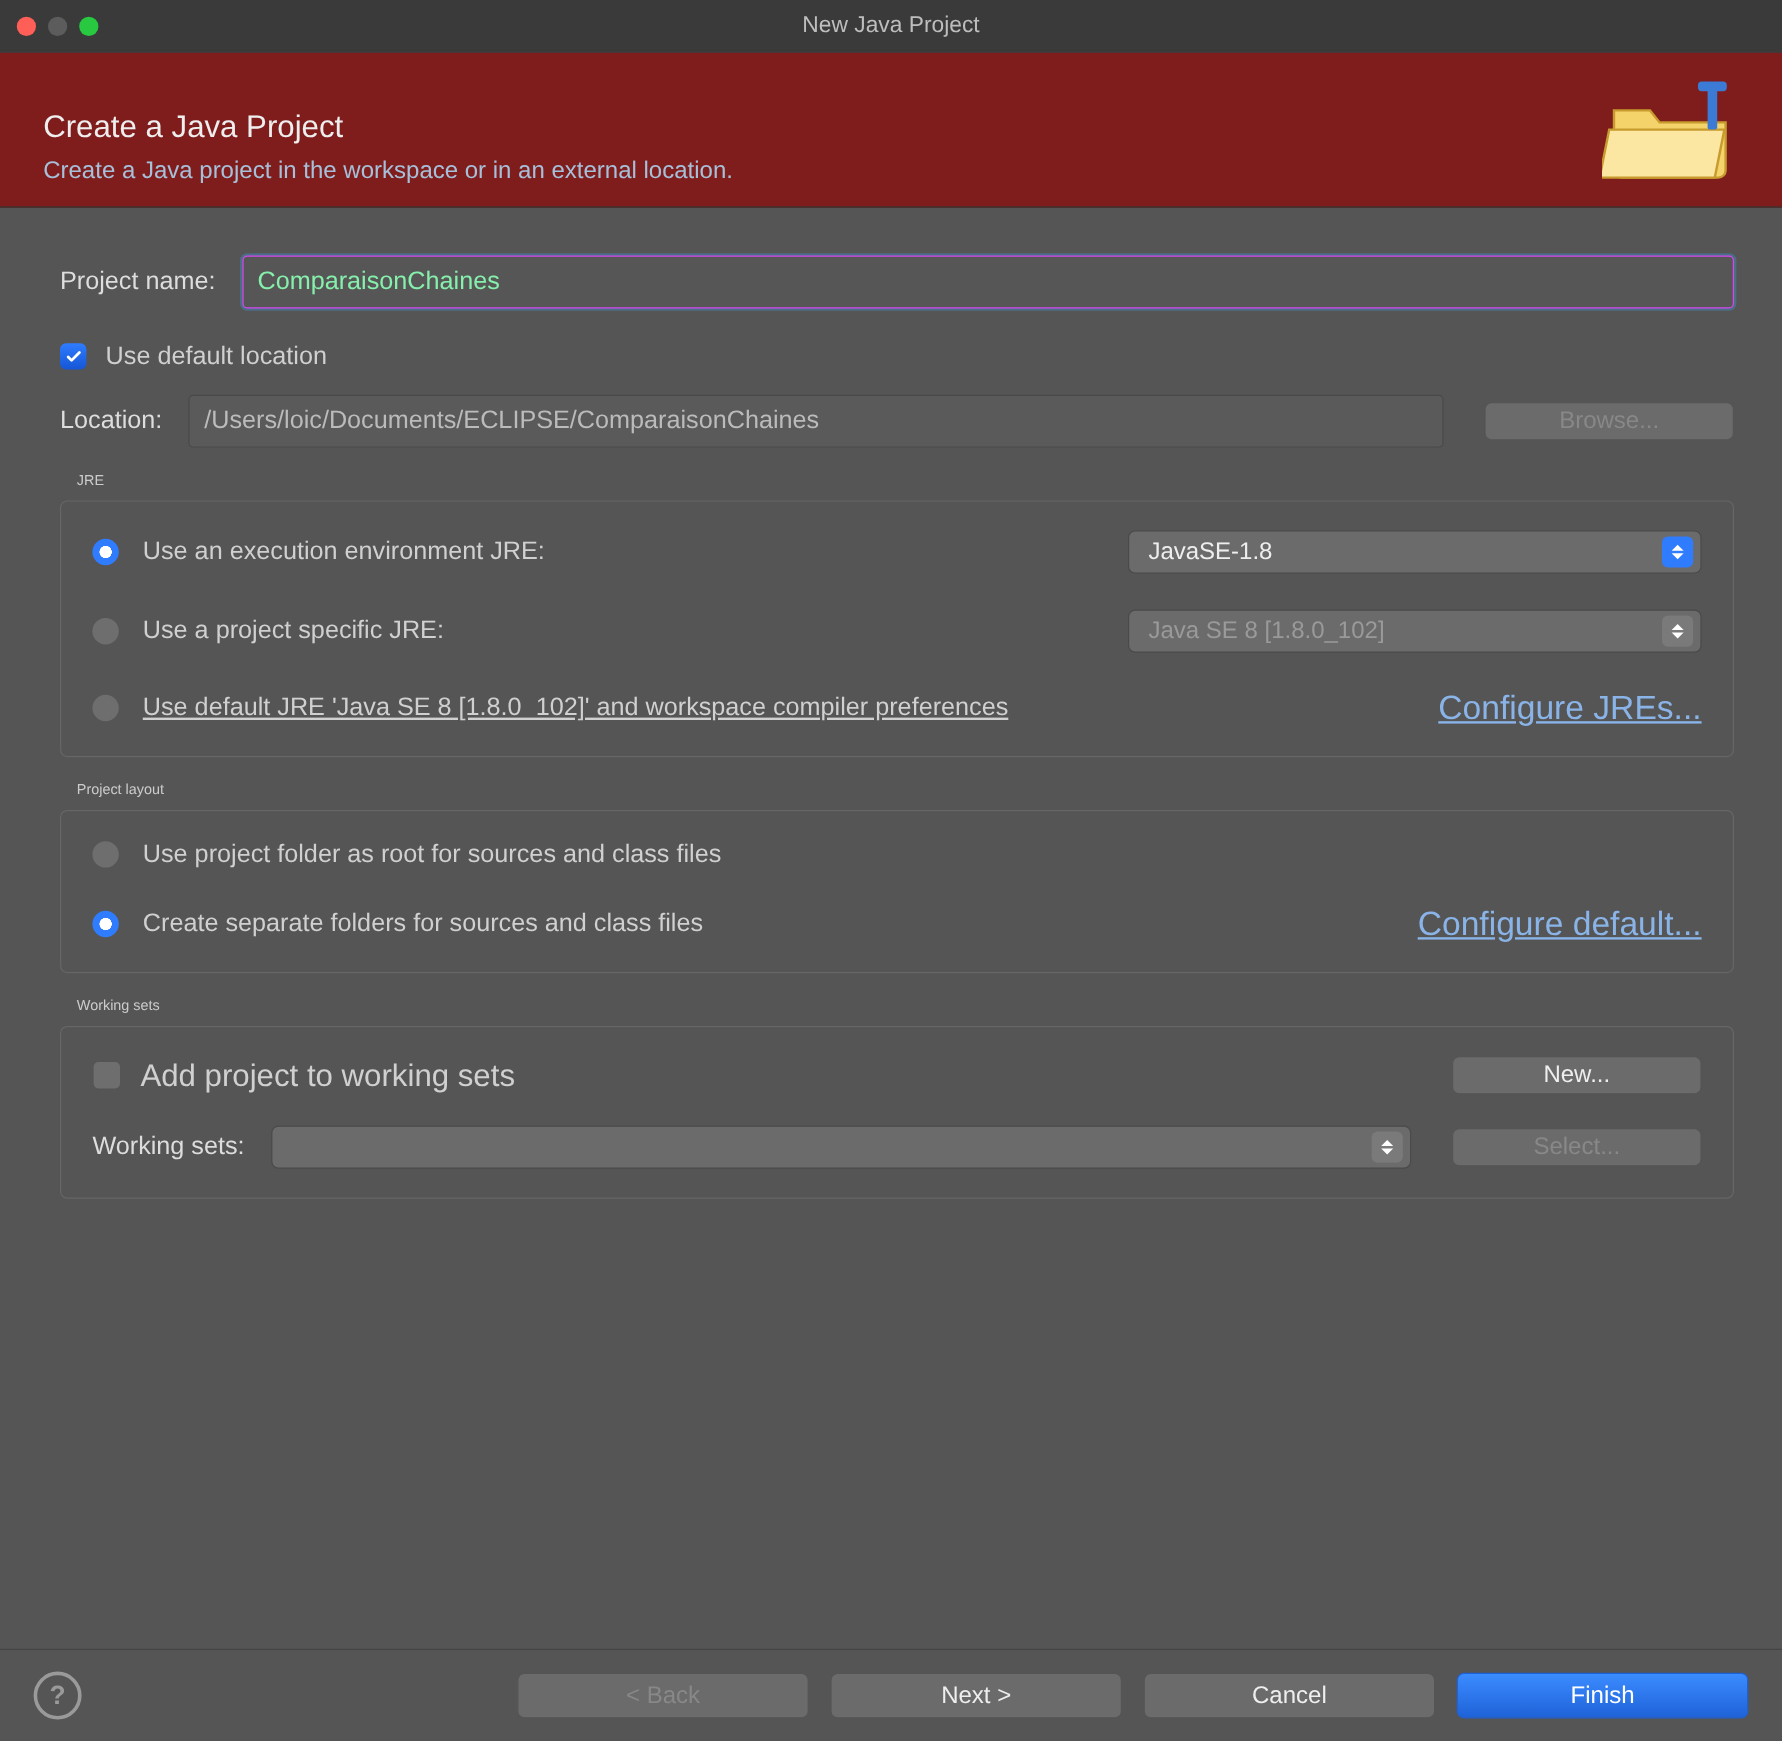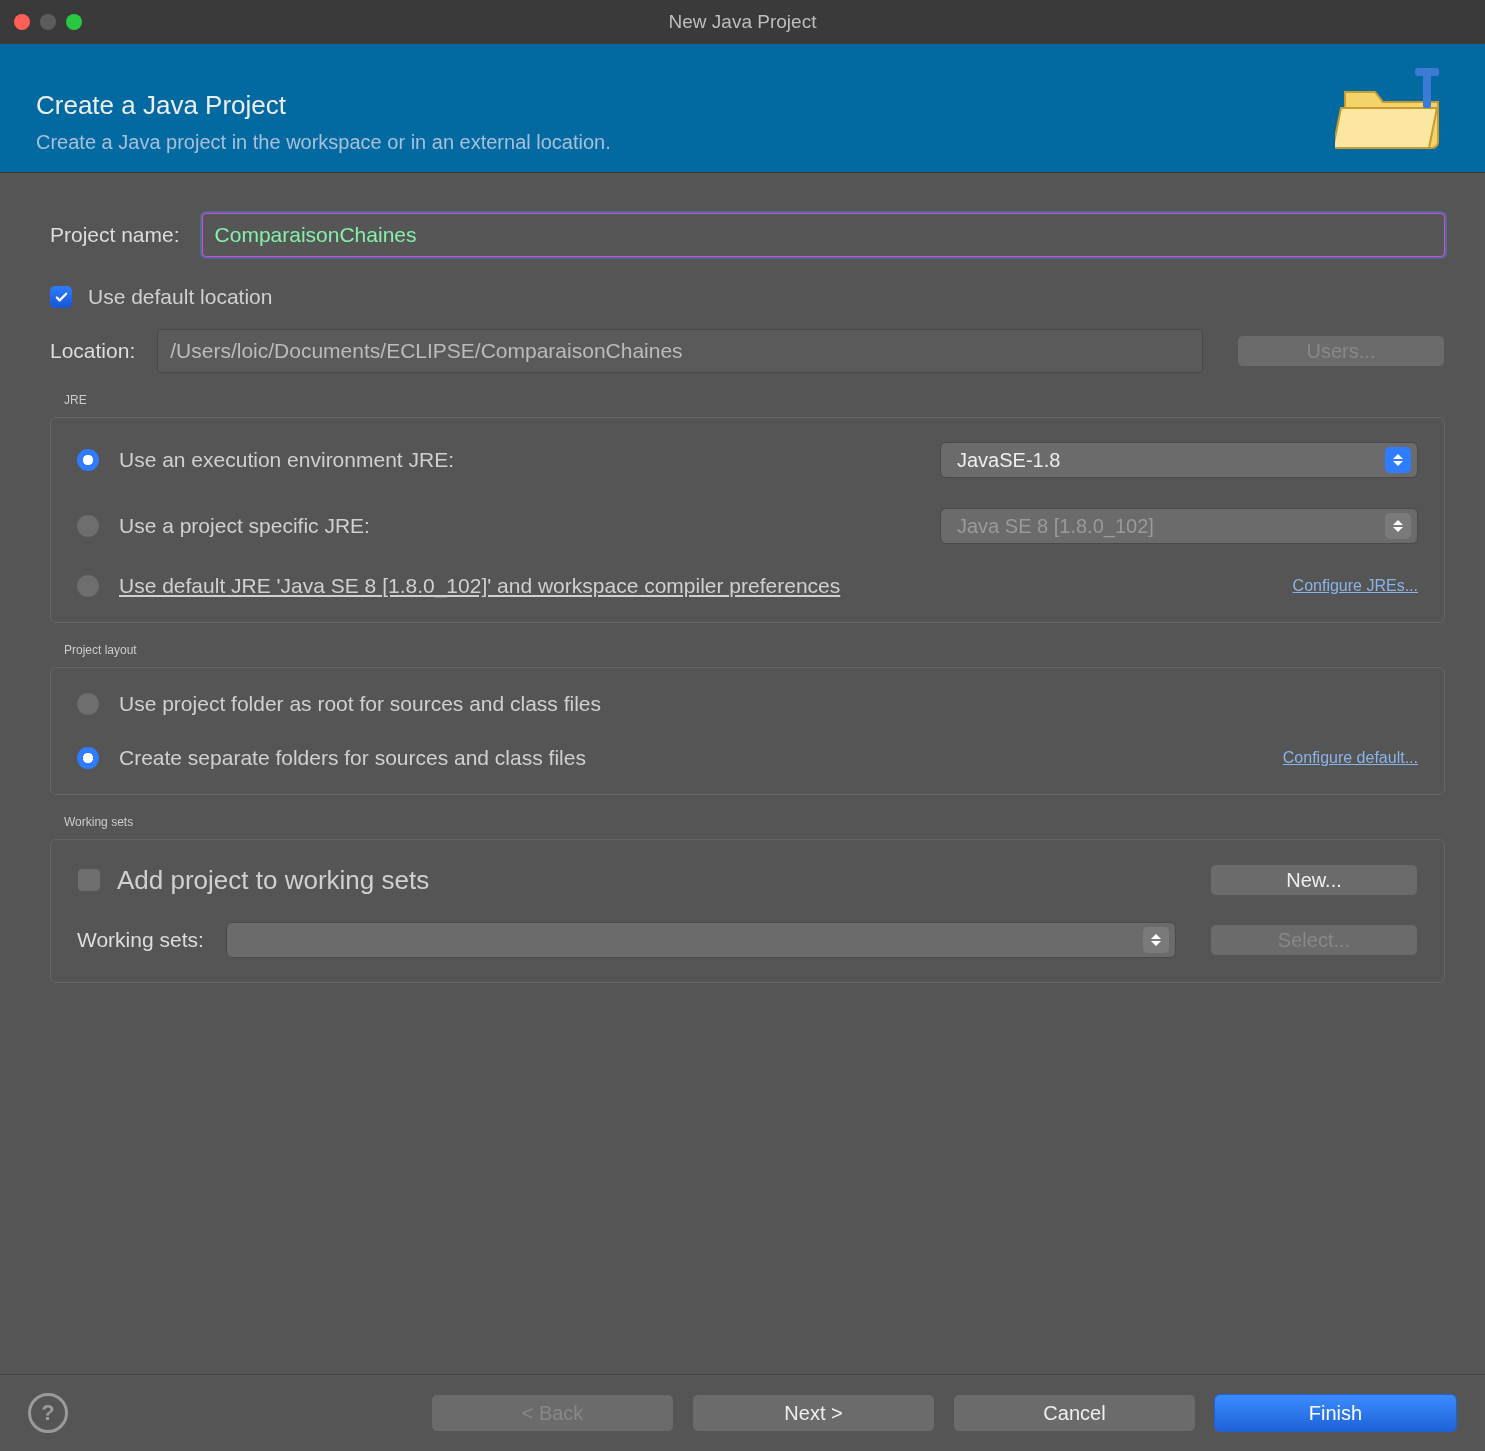--- a/index.html
+++ b/index.html
@@ -39,21 +39,21 @@
   .tl-green{background:#28c840;}
   .title-text{
     position:absolute;
     left:0;right:0;
     text-align:center;
     font-size:19px;
     color:#bdbdbd;
     pointer-events:none;
   }
   .header{
-    background:#0369a1;
+    background:#7f1d1d;
     border-bottom:1px solid #333;
     padding:20px 30px 18px 36px;
     display:flex;
     justify-content:space-between;
     align-items:flex-end;
     position:relative;
   }
   .header-left{display:flex;flex-direction:column;gap:10px;}
   .header-title{font-size:26px;color:#eee;font-weight:500;}
   .header-sub{font-size:20px;color:#a7c0d9;}
@@ -149,21 +149,21 @@
   .select .arrows{
     position:absolute;right:6px;top:4px;width:26px;height:26px;
     background:#2f7cff;border-radius:5px;
     display:flex;flex-direction:column;align-items:center;justify-content:center;
     gap:2px;
   }
   .select.disabled .arrows{background:#7a7a7a;}
   .arrows span{width:0;height:0;border-left:5px solid transparent;border-right:5px solid transparent;}
   .arrows .up{border-bottom:5px solid #fff;}
   .arrows .down{border-top:5px solid #fff;}
-  .link{color:#8ab4e8;text-decoration:underline;font-size:16px;cursor:pointer;text-align:right;}
+  .link{color:#8ab4e8;text-decoration:underline;font-size:28px;cursor:pointer;text-align:right;}
   .spacer{flex:1;}
   .footer{
     height:76px;
     border-top:1px solid #444;
     display:flex;
     align-items:center;
     padding:0 28px 0 28px;
     gap:18px;
   }
   .help-icon{
@@ -217,21 +217,21 @@
         <svg viewBox="0 0 16 16">
             <path d="M3 8 l3 3 l7 -7" stroke="#fff" stroke-width="2.5" fill="none" stroke-linecap="round" stroke-linejoin="round"></path>
           </svg>
       </div>
       <span style="font-size:21px;">Use default location</span>
     </div>
 
     <div class="row" style="margin-bottom:10px;">
       <span class="label">Location:</span>
       <input class="input disabled" disabled="" style="margin-right: 34px;" value="/Users/loic/Documents/ECLIPSE/ComparaisonChaines">
-      <div class="btn disabled">Users...</div>
+      <div class="btn disabled">Browse...</div>
     </div>
 
     <div class="group">
       <div class="group-label">JRE</div>
       <div class="group-box">
         <div class="radio-row">
           <div class="radio selected"></div>
           <span style="font-size:21px;">Use an execution environment JRE:</span>
           <div class="spacer"></div>
           <div class="select">

